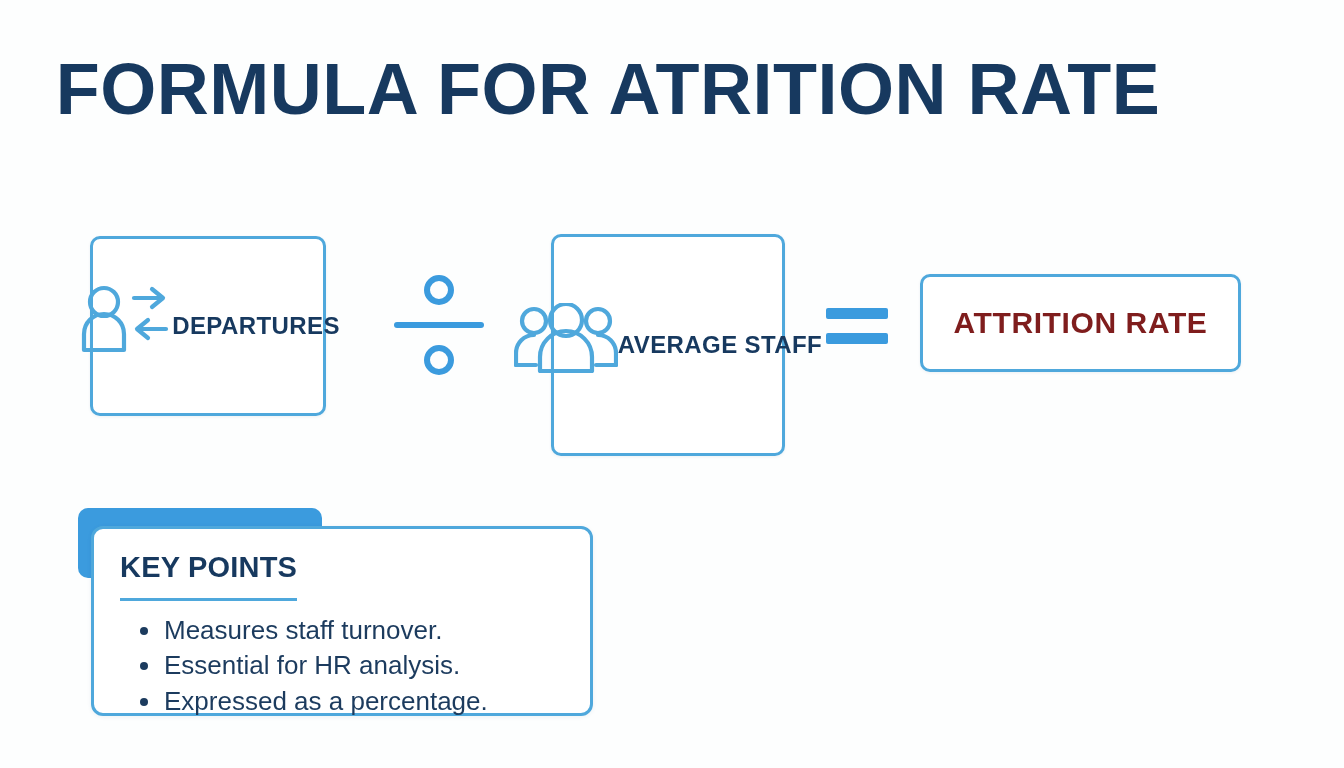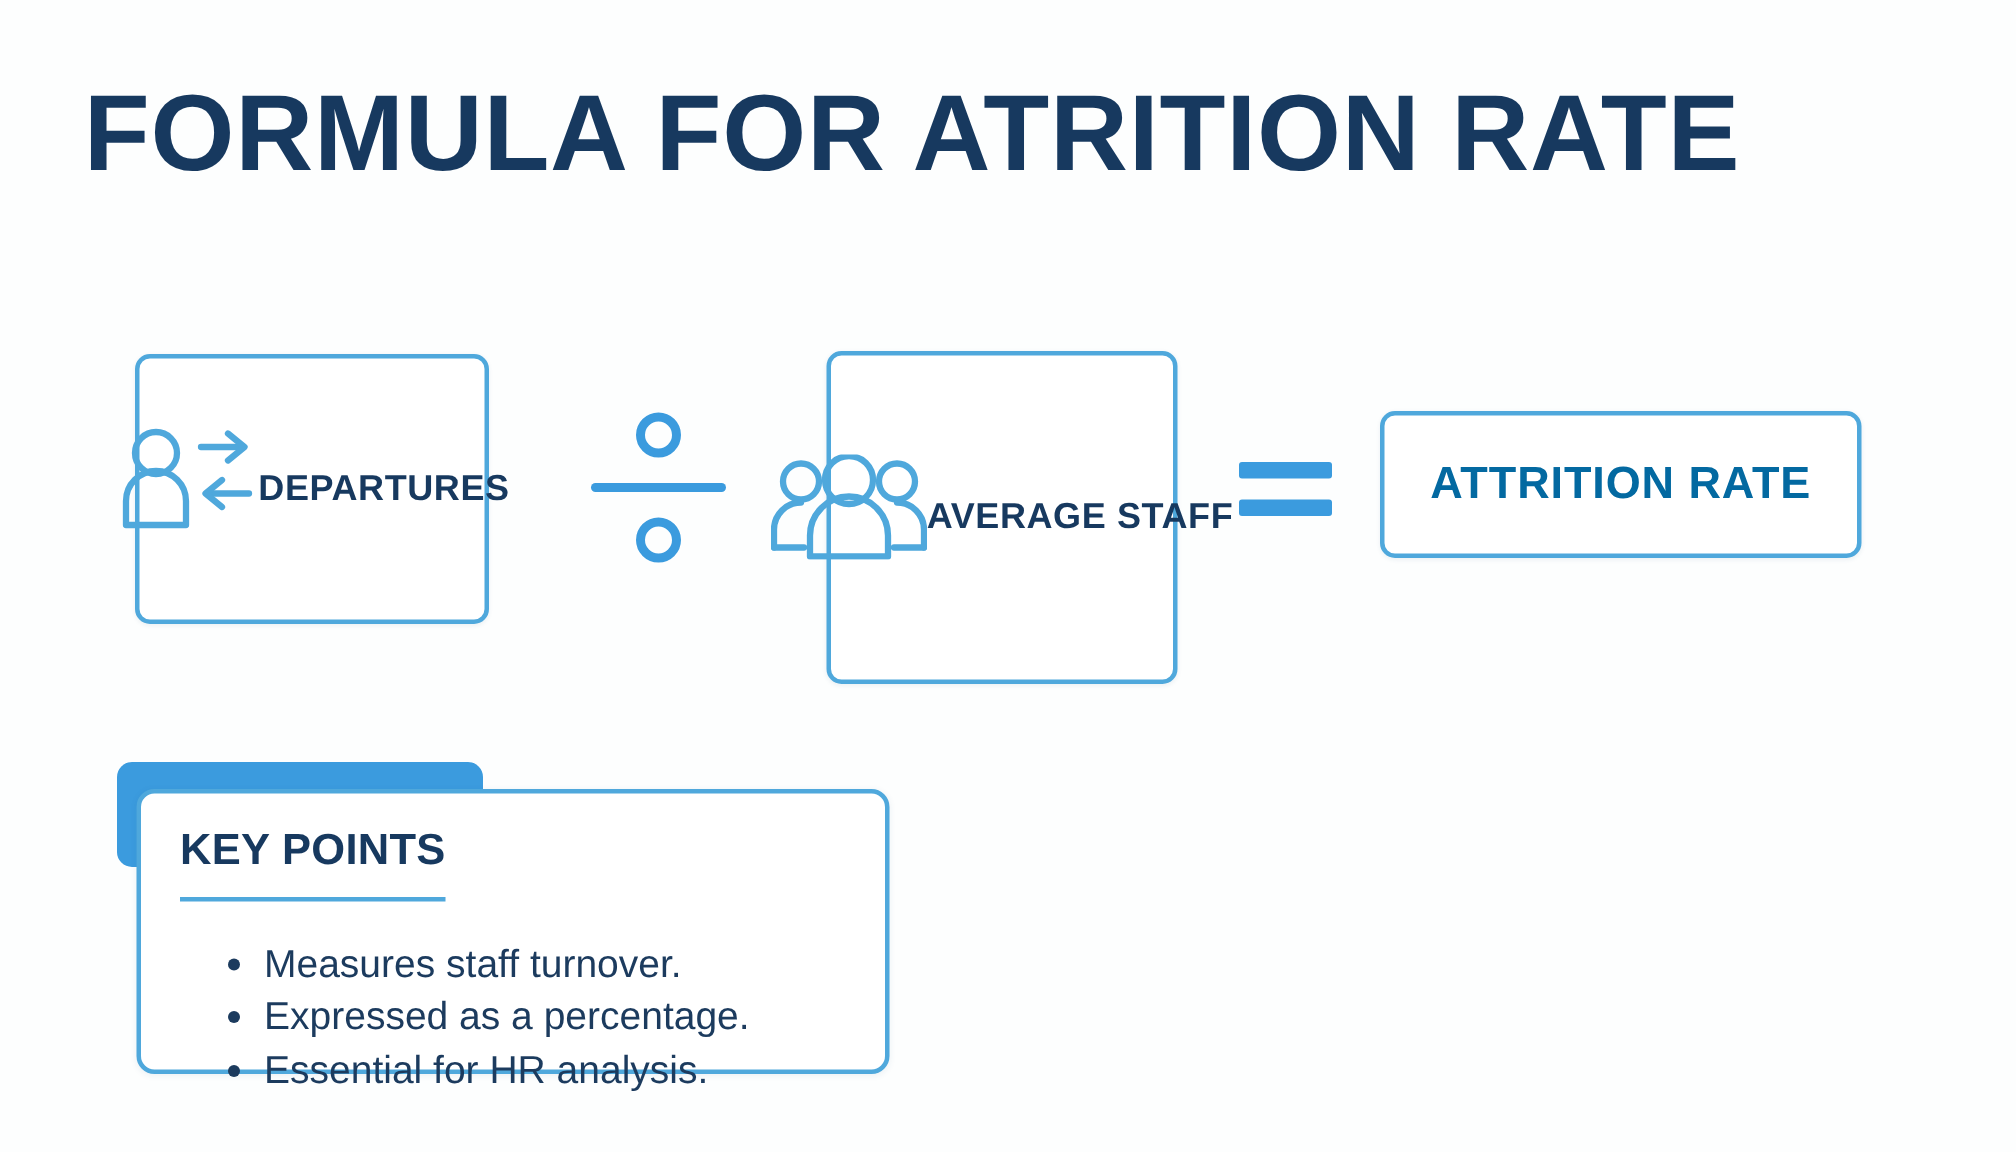--- a/index.html
+++ b/index.html
@@ -105,21 +105,21 @@
     letter-spacing: 0.4px;
     color: #17395f;
     white-space: nowrap;
   }
 
   .result-label {
     font-family: "Liberation Sans", sans-serif;
     font-size: 30px;
     font-weight: bold;
     letter-spacing: 0.6px;
-    color: #0369a1;
+    color: #7f1d1d;
     white-space: nowrap;
   }
 
   
   .op-divide {
     position: absolute;
     left: 385px;
     top: 44px;
     width: 108px;
     height: 106px;
@@ -184,21 +184,21 @@
     font-weight: bold;
     letter-spacing: 0.2px;
     color: #17395f;
     padding-bottom: 14px;
     border-bottom: 3px solid #4fa8dc;
     margin: 0 0 12px 0;
   }
 
   .kp-list {
     list-style: none;
-    margin: 12px;
+    margin: 0;
     padding: 0 0 0 18px;
   }
 
   .kp-list li {
     position: relative;
     font-family: "Liberation Sans", sans-serif;
     font-size: 26px;
     color: #1c3b5e;
     line-height: 1.36;
     padding-left: 26px;
@@ -277,19 +277,19 @@
     </div>
 
   </div>
 
   <div class="keypoints-wrap">
     <div class="kp-accent"></div>
     <div class="kp-card">
       <div class="kp-title">KEY POINTS</div>
       <ul class="kp-list">
         <li>Measures staff turnover.</li>
+        <li>Essential for HR analysis.</li>
         <li>Expressed as a percentage.</li>
-        <li>Essential for HR analysis.</li>
       </ul>
     </div>
   </div>
 
 </div>
 
 </body></html>

